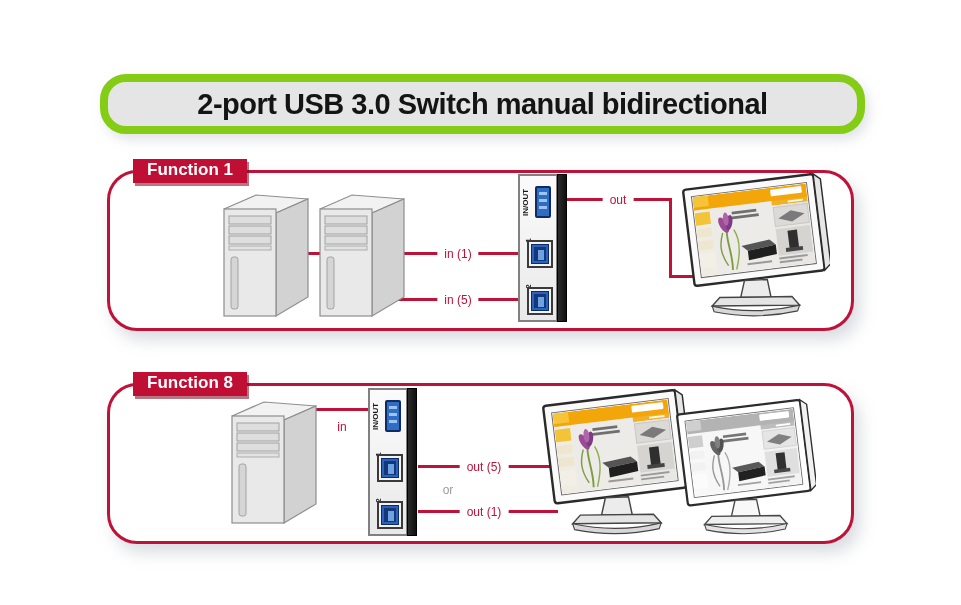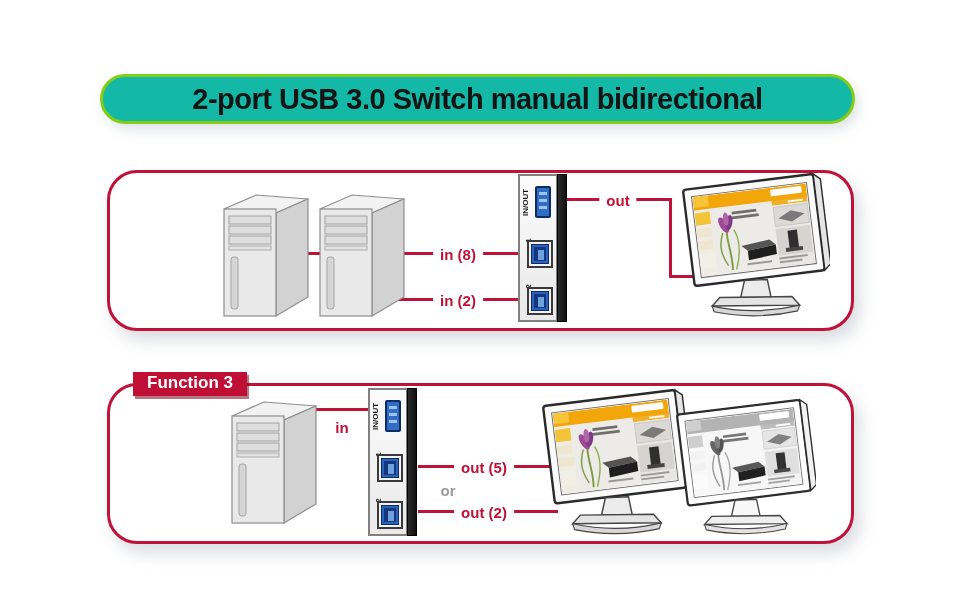--- a/index.html
+++ b/index.html
@@ -1,37 +1,37 @@
 <!DOCTYPE html>
 <html><head>
 <meta charset="utf-8">
 <style>
   html,body{margin:0;padding:0;background:#fff;}
   .canvas{position:relative;width:961px;height:605px;background:#ffffff;overflow:hidden;
           font-family:"Liberation Sans",sans-serif;}
 
   
   .title-box{position:absolute;left:100px;top:74px;width:749px;height:44px;
-             border:3px solid #84cc16;border-radius:26px;background:#14b8a6;
+             border:8px solid #84cc16;border-radius:26px;background:#e5e5e5;
              display:flex;align-items:center;justify-content:center;
              box-shadow:4px 6px 12px rgba(170,178,188,.35);}
   .title-box span{font-size:29px;font-weight:600;color:#141414;letter-spacing:-.5px;}
 
   
   .fn-box{position:absolute;border:3px solid #bf1238;border-radius:30px;background:#fff;
           box-shadow:6px 9px 16px rgba(170,178,188,.45);}
   .fn1{left:107px;top:170px;width:741px;height:155px;}
   .fn2{left:107px;top:383px;width:741px;height:155px;}
   .fn-label{position:absolute;background:#c00f35;color:#fff;font-weight:bold;font-size:17px;
             padding:1px 14px 3px;box-shadow:2px 3px 0 rgba(122,8,30,.55);}
 
   
   .line{position:absolute;background:#bf1238;height:3px;}
   .vline{position:absolute;background:#bf1238;width:3px;}
-  .lnk{position:absolute;color:#bf1238;font-weight:bold;font-size:15px;background:#fff;
+  .lnk{position:absolute;color:#bf1238;font-weight:normal;font-size:12px;background:#fff;
        padding:0 7px;transform:translate(-50%,-50%);white-space:nowrap;}
   .lnk.gray{color:#9b9b9b;}
 
   
   .switch{position:absolute;width:50px;height:148px;}
   .sw-face{position:absolute;left:0;top:0;width:40px;height:148px;
            background:linear-gradient(180deg,#fbfbfb,#e9e9e9);border:2px solid #808080;box-sizing:border-box;}
   .sw-edge{position:absolute;left:39px;top:0;width:10px;height:148px;
            background:linear-gradient(90deg,#2c2c2c,#101010);border:1px solid #000;box-sizing:border-box;}
   .pl{position:absolute;font-size:8px;font-weight:bold;color:#1a1a1a;
@@ -115,36 +115,39 @@
         <path d="M36,141 Q82,151 128,140 L126,146 Q82,156 38,147 Z" fill="#d8d8d8" stroke="#444" stroke-width="1.2"></path>
       </g>
     </defs>
   </svg>
 
   <div class="title-box">
     <span>2-port USB 3.0 Switch manual bidirectional</span>
   </div>
 
   <div class="fn-box fn1"></div>
+  <div class="fn-label" style="left:133px;top:159px">
+    <span>Function 1</span>
+  </div>
 
   <div class="line" style="left:306px;top:252px;width:214px"></div>
   <div class="line" style="left:398px;top:298px;width:122px"></div>
   <div class="line" style="left:566px;top:198px;width:106px"></div>
   <div class="vline" style="left:669px;top:198px;height:80px"></div>
   <div class="line" style="left:669px;top:275px;width:30px"></div>
 
   <svg viewBox="0 0 90 135" width="90" height="135" style="position:absolute;left:220px;top:185px">
       <use href="#tower-graphic"></use>
     </svg>
   <svg viewBox="0 0 90 135" width="90" height="135" style="position:absolute;left:316px;top:185px">
       <use href="#tower-graphic"></use>
     </svg>
 
-  <span class="lnk" style="left:458px;top:254px">in (8)</span>
-  <span class="lnk" style="left:458px;top:300px">in (2)</span>
+  <span class="lnk" style="left:458px;top:254px">in (1)</span>
+  <span class="lnk" style="left:458px;top:300px">in (5)</span>
   <span class="lnk" style="left:618px;top:200px">out</span>
 
   <div class="switch" style="left:518px;top:174px">
     <div class="sw-face"></div>
     <div class="sw-edge"></div>
     <span class="pl" style="left:-6px;top:24px">IN/OUT</span>
     <div class="usbA" style="left:17px;top:12px">
         <i></i>
         <i></i>
         <i></i>
@@ -162,36 +165,36 @@
         <div class="bt"></div>
       </div>
   </div>
 
   <svg viewBox="0 0 160 165" width="152" height="157" style="position:absolute;left:678px;top:172px">
       <use href="#monitor-graphic"></use>
     </svg>
 
   <div class="fn-box fn2"></div>
   <div class="fn-label" style="left:133px;top:372px">
-    <span>Function 3</span>
+    <span>Function 8</span>
   </div>
 
   <div class="line" style="left:314px;top:408px;width:58px"></div>
   <div class="line" style="left:418px;top:465px;width:135px"></div>
   <div class="line" style="left:418px;top:510px;width:140px"></div>
   <div class="line" style="left:652px;top:465px;width:60px"></div>
 
   <svg viewBox="0 0 90 135" width="90" height="135" style="position:absolute;left:228px;top:392px">
       <use href="#tower-graphic"></use>
     </svg>
 
   <span class="lnk" style="left:342px;top:427px">in</span>
   <span class="lnk" style="left:484px;top:467px">out (5)</span>
   <span class="lnk gray" style="left:448px;top:490px">or</span>
-  <span class="lnk" style="left:484px;top:512px">out (2)</span>
+  <span class="lnk" style="left:484px;top:512px">out (1)</span>
 
   <div class="switch" style="left:368px;top:388px">
     <div class="sw-face"></div>
     <div class="sw-edge"></div>
     <span class="pl" style="left:-6px;top:24px">IN/OUT</span>
     <div class="usbA" style="left:17px;top:12px">
         <i></i>
         <i></i>
         <i></i>
       </div>

